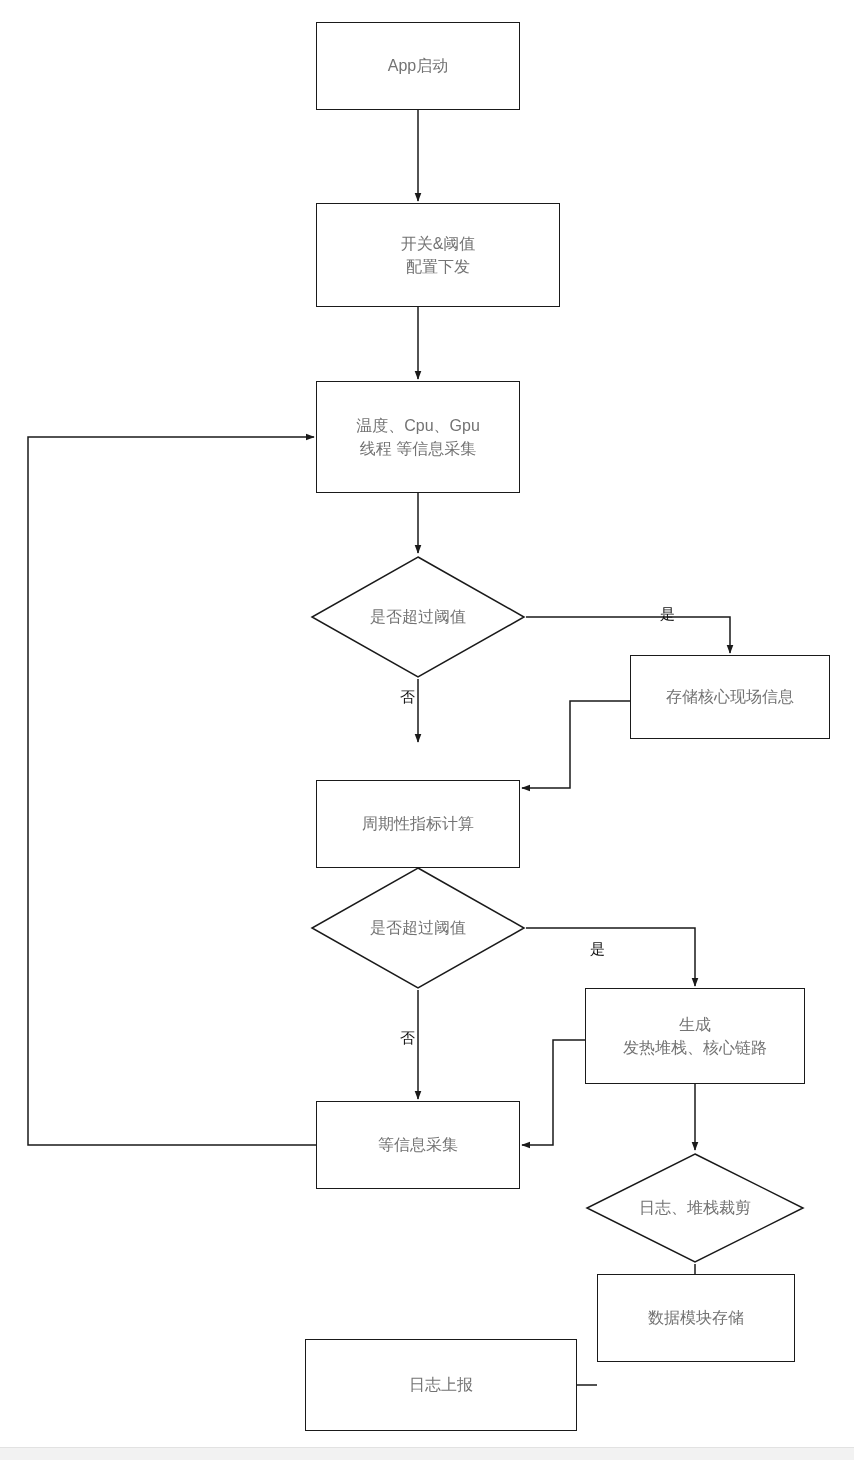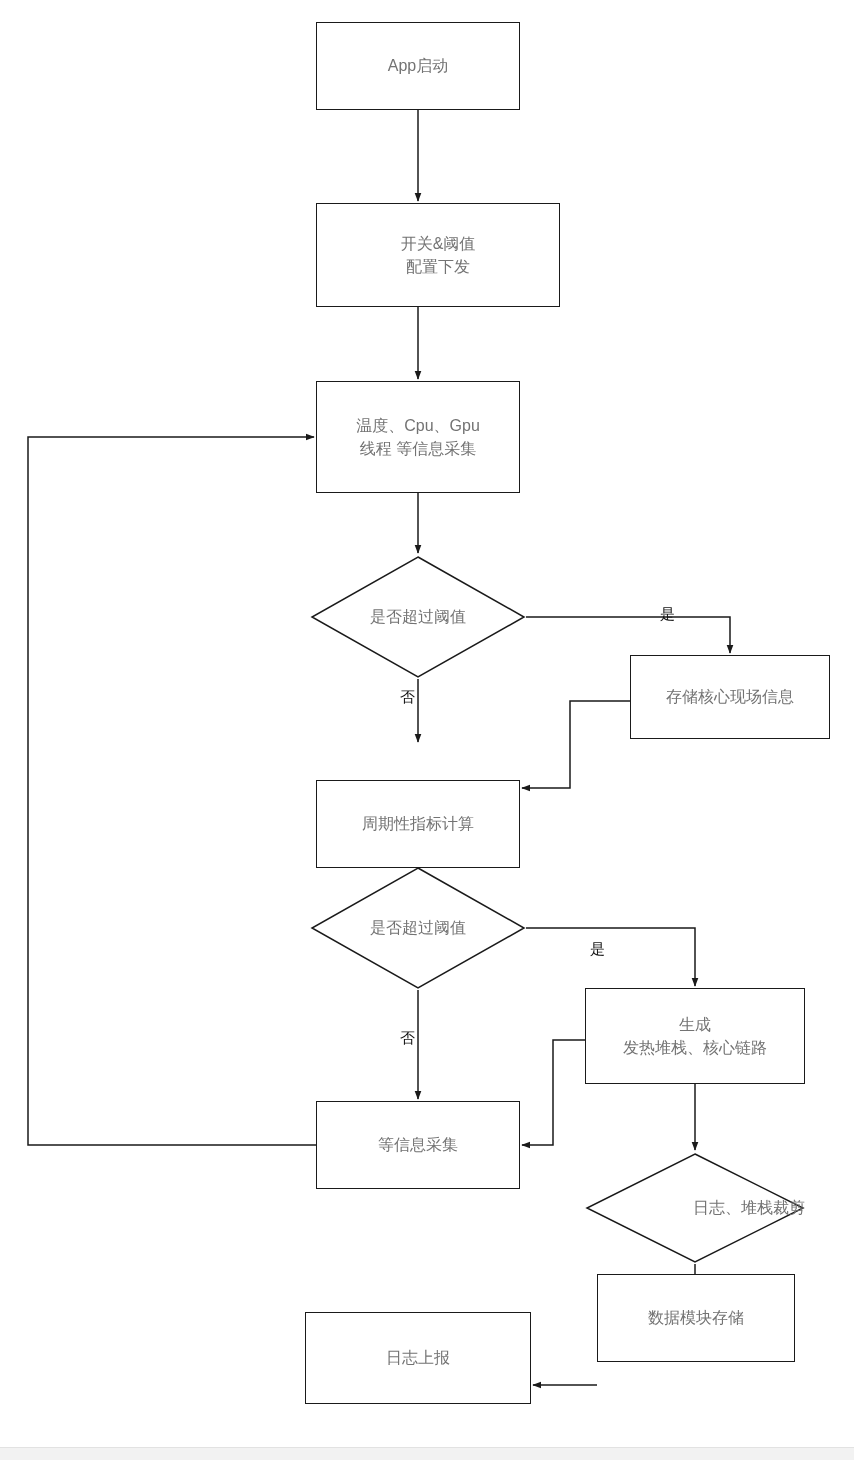--- a/index.html
+++ b/index.html
@@ -155,32 +155,32 @@
 
   <div class="node box" style="left:585px; top:988px; width:220px; height:96px;">
     <span>生成
 发热堆栈、核心链路</span>
   </div>
 
   <div class="node box" style="left:316px; top:1101px; width:204px; height:88px;">
     <span>等信息采集</span>
   </div>
 
-  <div class="node diamond" style="left:585px; top:1152px; width:220px; height:112px;justify-content:flex-end;">
+  <div class="node diamond" style="left:585px; top:1152px; width:220px; height:112px;">
     <svg class="dia-shape" viewBox="0 0 220 112" preserveAspectRatio="none">
       <polygon points="110,2 218,56 110,110 2,56" fill="#ffffff" stroke="#1a1a1a" stroke-width="1.5"></polygon>
     </svg>
     <span class="dia-label">日志、堆栈裁剪</span>
   </div>
 
   <div class="node box" style="left:597px; top:1274px; width:198px; height:88px;">
     <span>数据模块存储</span>
   </div>
 
-  <div class="node box" style="left:305px; top:1312px; width:226px; height:92px;">
+  <div class="node box" style="left:305px; top:1339px; width:272px; height:92px;">
     <span>日志上报</span>
   </div>
 
   <div class="edge-label" style="left:660px; top:605px;">是</div>
   <div class="edge-label" style="left:400px; top:688px;">否</div>
   <div class="edge-label" style="left:590px; top:940px;">是</div>
   <div class="edge-label" style="left:400px; top:1029px;">否</div>
 
   <div class="bottom-strip"></div>
 </div>

